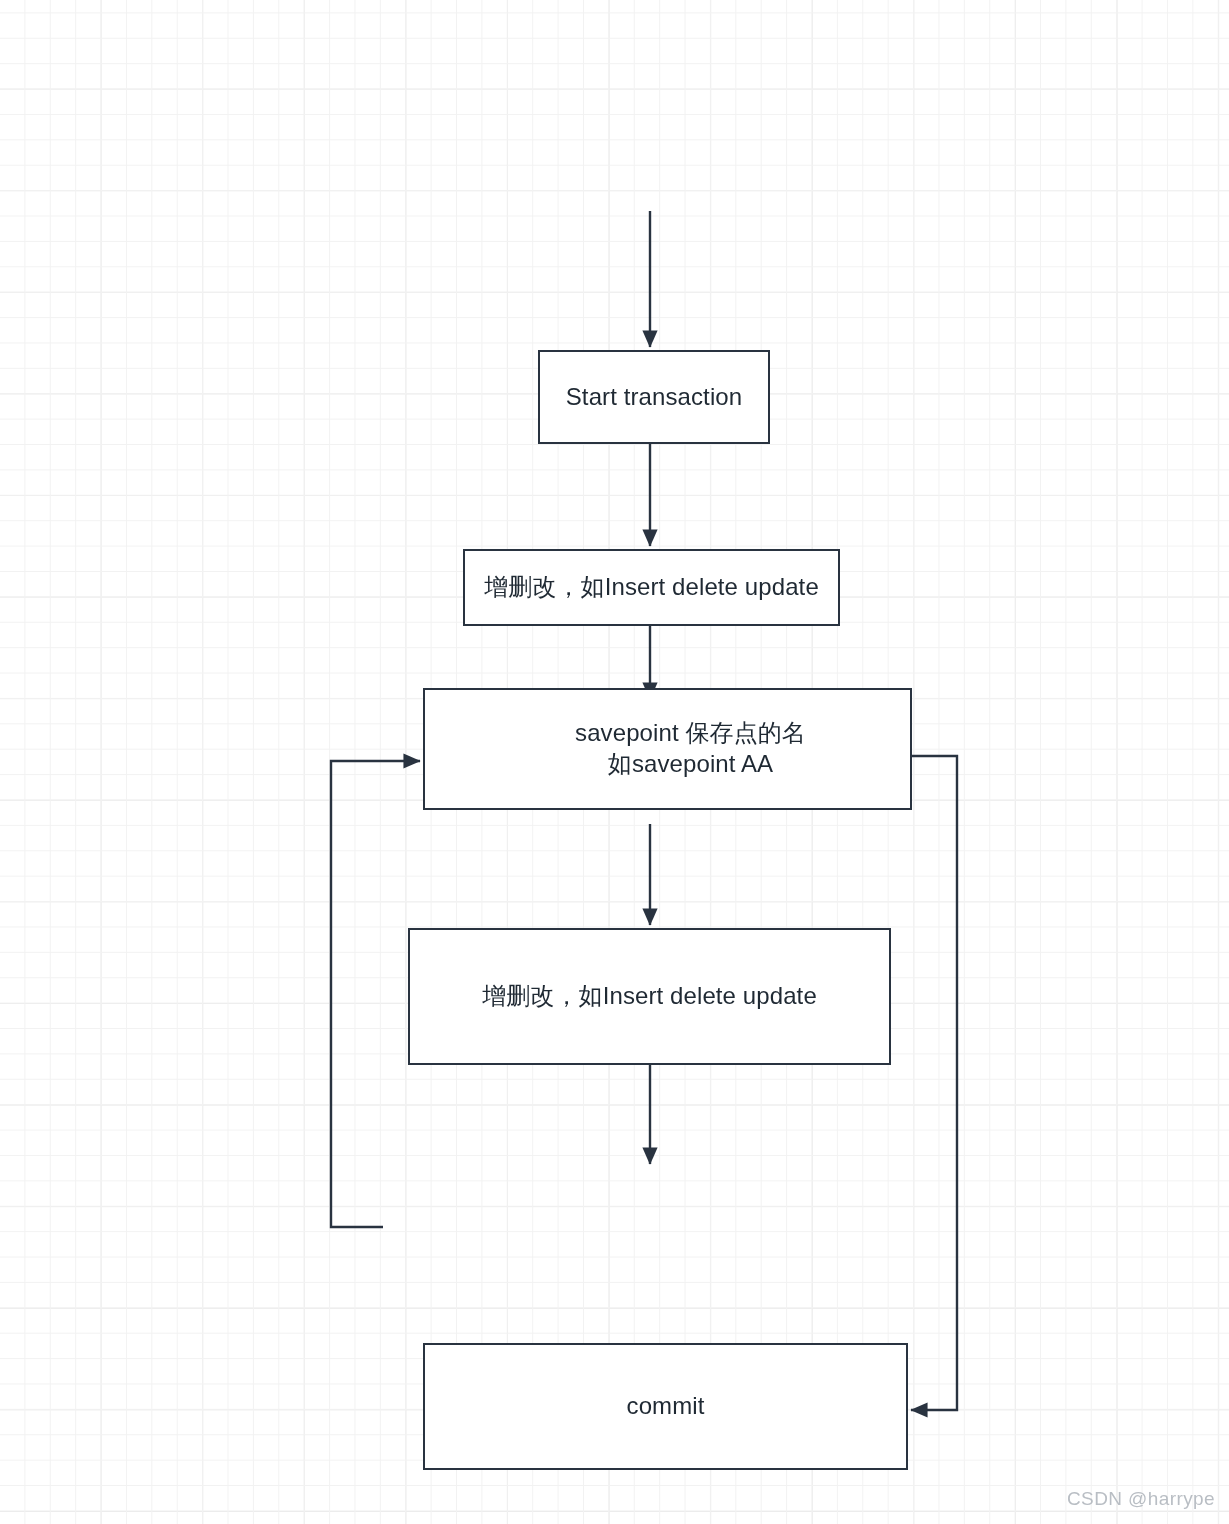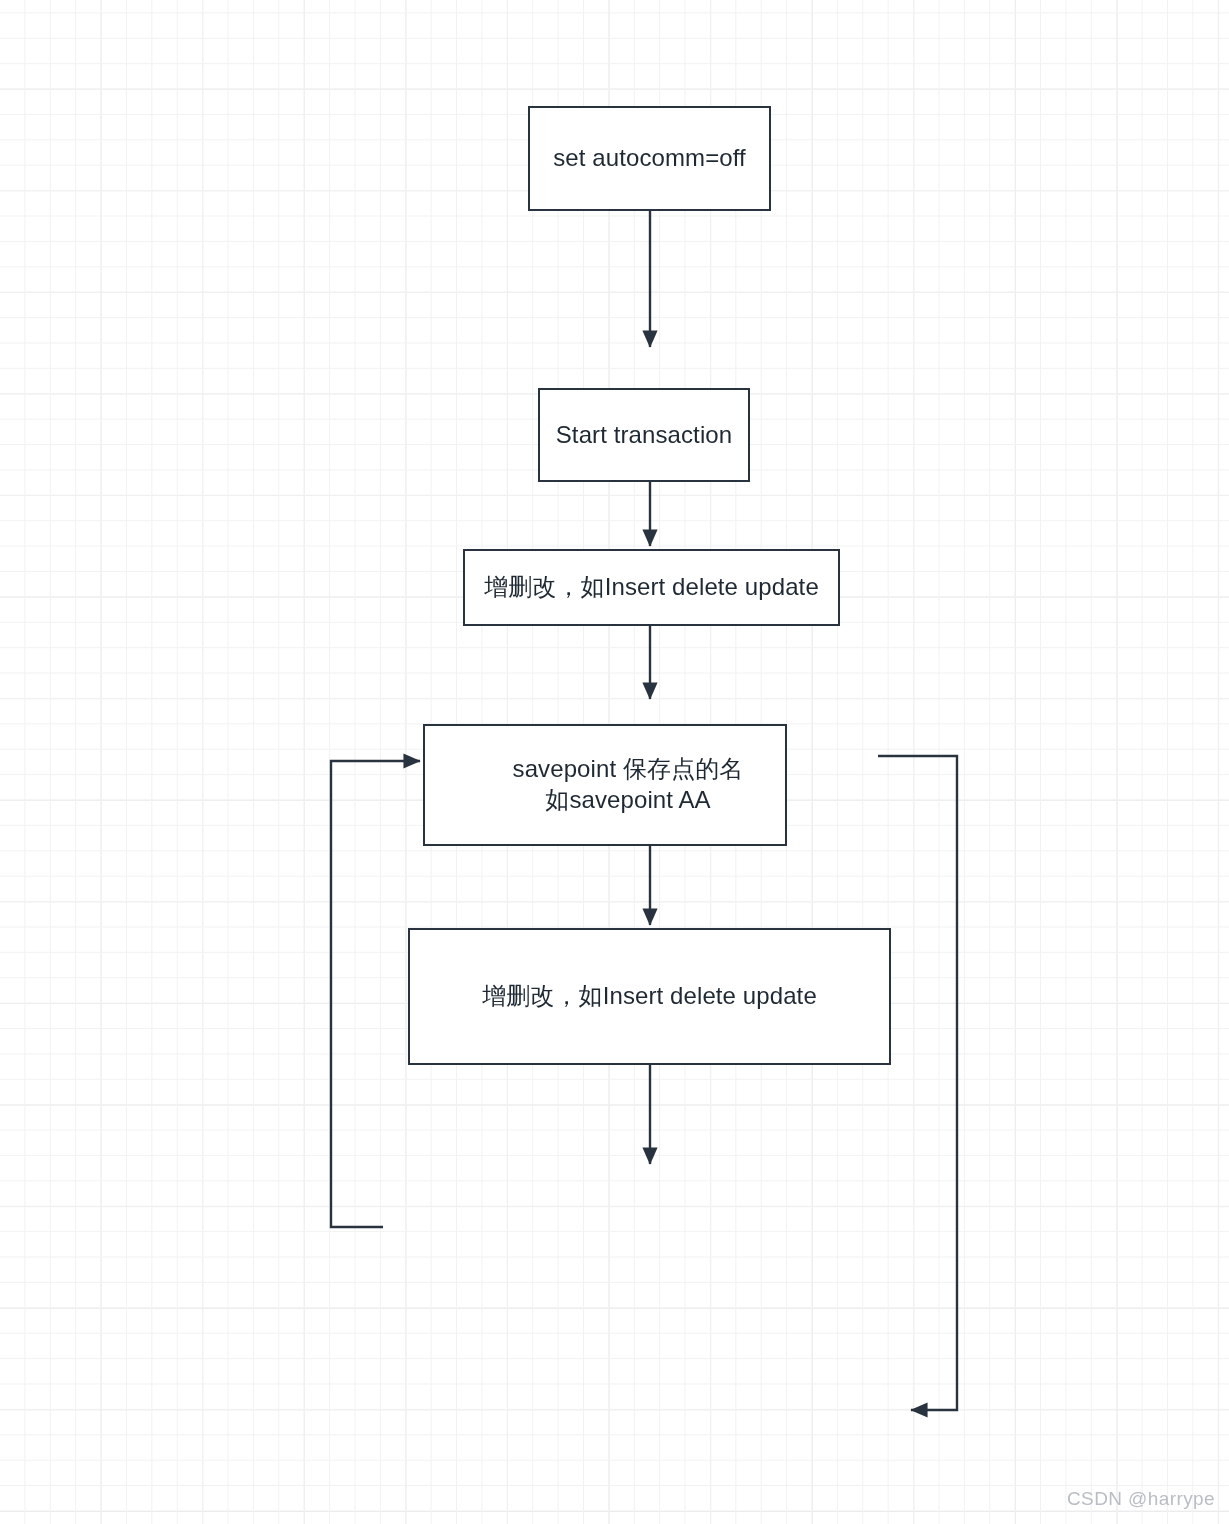--- a/index.html
+++ b/index.html
@@ -106,38 +106,38 @@
 
     <g>
       <path d="M 383 1227 L 331 1227 L 331 761 L 420 761" stroke="#293340" stroke-width="2.4" fill="none" stroke-linejoin="miter" marker-end="url(#arrowhead)"></path>
     </g>
 
     <g>
       <path d="M 878 756 L 957 756 L 957 1410 L 911 1410" stroke="#293340" stroke-width="2.4" fill="none" stroke-linejoin="miter" marker-end="url(#arrowhead)"></path>
     </g>
   </svg>
 
-  <div class="node" style="left:528px; top:106px; width:243px; height:105px;">
-    <span class="node-text">set autocomm=off</span>
-  </div>
 
-  <div class="node" style="left:538px; top:350px; width:212px; height:94px;margin-top:38px;">
+  <div class="node" style="left:538px; top:350px; width:232px; height:94px;">
     <span class="node-text">Start transaction</span>
   </div>
 
   <div class="node" style="left:463px; top:549px; width:377px; height:77px;">
     <span class="node-text">增删改，如Insert delete update</span>
   </div>
 
-  <div class="node" style="left:423px; top:724px; width:364px; height:122px;padding-left:46px;">
+  <div class="node" style="left:423px; top:688px; width:489px; height:122px;padding-left:46px;">
     <span class="node-text">savepoint 保存点的名
 如savepoint AA</span>
   </div>
 
   <div class="node" style="left:408px; top:928px; width:483px; height:137px;">
     <span class="node-text">增删改，如Insert delete update</span>
   </div>
 
 
+  <div class="node" style="left:423px; top:1343px; width:485px; height:127px;">
+    <span class="node-text">commit</span>
+  </div>
 
   <div class="watermark">CSDN @harrype</div>
 
 </div>
 
 </body></html>

